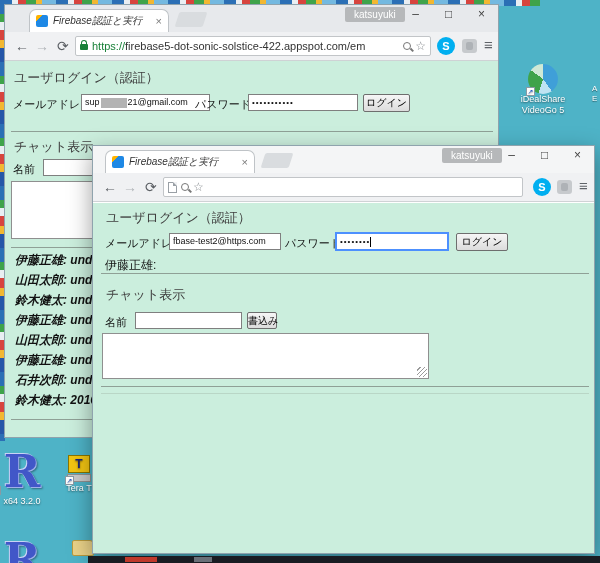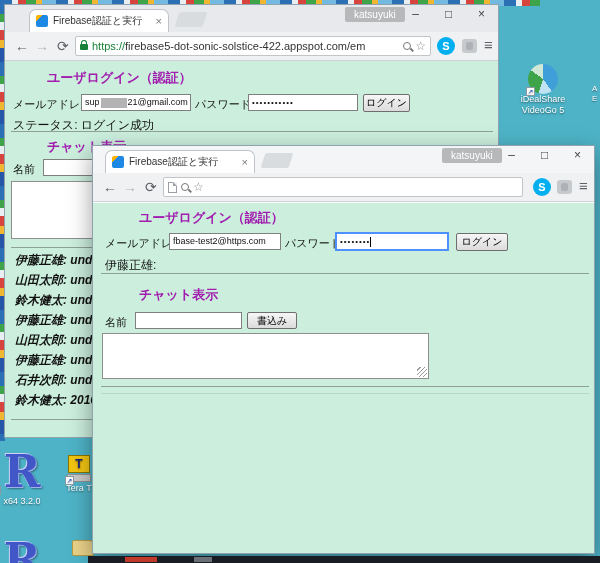--- a/index.html
+++ b/index.html
@@ -38,21 +38,21 @@
   .bottom-strip .frag-red { position:absolute; left:37px; top:1px; width:32px; height:5px; background:#c0392b; }
   .bottom-strip .frag-gray { position:absolute; left:106px; top:1px; width:18px; height:5px; background:#6a7078; }
 
   
   .cwin { position:absolute; background:#fff; border:1px solid #8fa3ad; }
   .titlebar { position:relative; width:100%; height:27px; }
   .win-back .titlebar { background:#e7e9ec; }
   .win-front .titlebar { background:#f4f5f6; }
   .tab { position:absolute; top:4px; height:23px; background:#fff; border:1px solid #bfc3c7; border-bottom:none;
     border-radius:7px 7px 0 0; display:flex; align-items:center; padding:0 6px; gap:5px; }
-  .tab-title { font-size:10px; color:#333; white-space:nowrap; overflow:hidden; flex:1; }
+  .tab-title { font-size:10px; color:#333; white-space:nowrap; overflow:hidden; flex:1;font-style:italic; }
   .tab-close { font-size:11px; color:#7a7a7a; line-height:10px; }
   .favicon { width:12px; height:12px; border-radius:2px; flex:0 0 12px;
     background:linear-gradient(135deg,#ffb300 0 28%,#1e88e5 28% 100%); }
   .newtab-stub { position:absolute; top:7px; width:28px; height:15px; background:#d9dcdf; border-radius:2px; transform:skewX(-18deg); }
   .profile-badge { position:absolute; top:2px; height:15px; padding:0 9px; background:#b6b8ba; color:#fff;
     font-size:10px; line-height:15px; border-radius:2px; }
   .win-controls { position:absolute; top:0; right:0; display:flex; }
   .win-ctl { width:33px; height:20px; text-align:center; font-size:12px; line-height:18px; color:#444; }
   .toolbar { position:relative; width:100%; height:29px; background:#f0f1f3; border-bottom:1px solid #cfd2d5; }
   .navbtn { position:absolute; top:5px; font-size:14px; line-height:18px; color:#5a5e63; }
@@ -70,21 +70,21 @@
   .mag::after { content:""; position:absolute; left:6px; top:6px; width:4px; height:1.5px; background:#777; transform:rotate(45deg); }
   .star { font-size:12px; color:#8a8e92; line-height:12px; }
   .skype { position:absolute; top:5px; width:18px; height:18px; border-radius:50%; background:#00aff0;
     color:#fff; font-weight:bold; font-size:11px; text-align:center; line-height:18px; }
   .ext-icon { position:absolute; top:7px; width:15px; height:14px; background:#c7cacd; border-radius:3px; }
   .ext-icon::after { content:""; position:absolute; left:4px; top:3px; width:7px; height:8px; background:#aeb2b6; border-radius:2px; }
   .menu-icon { position:absolute; top:4px; font-size:15px; color:#5f6368; }
 
   
   .page { position:absolute; left:0; right:0; bottom:0; top:56px; background:#cbeedd; overflow:hidden; color:#111; }
-  .hd { position:absolute; font-weight:bold; font-size:13px; color:#a21caf; white-space:nowrap;margin-left:33px; }
+  .hd { position:absolute; font-weight:normal; font-size:13px; color:#404040; white-space:nowrap; }
   .lbl { position:absolute; font-size:11px; white-space:nowrap; }
   .tbox { position:absolute; background:#fff; border:1px solid #7f7f7f; font-size:9px; line-height:14px;
     padding:0 3px; white-space:nowrap; overflow:hidden; }
   .tbox.focus { border:2px solid #4d90fe; }
   .dots { letter-spacing:1px; font-size:8px; }
   .caret { display:inline-block; width:1px; height:10px; background:#000; vertical-align:middle; }
   .redact { display:inline-block; width:26px; height:10px; background:#b3b3b3; vertical-align:middle; margin:0 1px; }
   .btn { position:absolute; background:linear-gradient(#f6f6f6,#dcdcdc); border:1px solid #6e6e6e; border-radius:2px;
     font-size:10px; text-align:center; color:#000; white-space:nowrap; }
   .hr { position:absolute; height:1px; background:#8fa096; }
@@ -158,25 +158,24 @@
         <span class="mag"></span>
         <span class="star">☆</span>
       </div>
       <span class="skype" style="left:432px;">S</span>
       <span class="ext-icon" style="left:457px;"></span>
       <span class="menu-icon" style="left:479px;">≡</span>
     </div>
     <div class="page">
       <div class="hd" style="left:9px; top:8px;">ユーザログイン（認証）</div>
       <div class="lbl" style="left:8px; top:36px;">メールアドレス</div>
-      <div class="tbox" style="left:76px; top:33px; width:110px; height:17px;"><span>sup</span><span class="redact"></span><span>21@gmail.com</span></div>
+      <div class="tbox" style="left:76px; top:33px; width:129px; height:17px;"><span>sup</span><span class="redact"></span><span>21@gmail.com</span></div>
       <div class="lbl" style="left:190px; top:36px;">パスワード</div>
       <div class="tbox" style="left:243px; top:33px; width:110px; height:17px;"><span class="dots">•••••••••••</span></div>
       <div class="btn" style="left:358px; top:33px; width:47px; height:18px; line-height:16px;">ログイン</div>
-      <div class="lbl" style="left:8px; top:56px; font-size:12px;">ステータス: ログイン成功</div>
       <div class="hr" style="left:6px; top:70px; width:482px;"></div>
       <div class="hd" style="left:9px; top:77px;">チャット表示</div>
       <div class="lbl" style="left:8px; top:101px;">名前</div>
       <div class="tbox" style="left:38px; top:98px; width:108px; height:17px;"></div>
       <div class="ta" style="left:6px; top:120px; width:330px; height:58px;">
           <span class="grip"></span>
         </div>
       <div class="hr" style="left:6px; top:186px; width:482px;"></div>
       <div class="msg" style="top:191px;">伊藤正雄: undefine</div>
       <div class="msg" style="top:211px;">山田太郎: undefine</div>
@@ -223,21 +222,21 @@
       <div class="lbl" style="left:12px; top:33px;">メールアドレス</div>
       <div class="tbox" style="left:76px; top:30px; width:112px; height:17px;">fbase-test2@https.com</div>
       <div class="lbl" style="left:192px; top:33px;">パスワード</div>
       <div class="tbox focus" style="left:242px; top:29px; width:114px; height:19px;"><span class="dots">••••••••</span><span class="caret"></span></div>
       <div class="btn" style="left:363px; top:30px; width:52px; height:18px; line-height:16px;">ログイン</div>
       <div class="lbl" style="left:12px; top:54px; font-size:12px;">伊藤正雄:</div>
       <div class="hr" style="left:8px; top:70px; width:488px;"></div>
       <div class="hd" style="left:13px; top:83px;">チャット表示</div>
       <div class="lbl" style="left:12px; top:112px;">名前</div>
       <div class="tbox" style="left:42px; top:109px; width:107px; height:17px;"></div>
-      <div class="btn" style="left:154px; top:109px; width:50px; height:17px; line-height:15px;">書込み</div>
+      <div class="btn" style="left:154px; top:109px; width:30px; height:17px; line-height:15px;">書込み</div>
       <div class="ta" style="left:9px; top:130px; width:327px; height:46px;">
           <span class="grip"></span>
         </div>
       <div class="hr" style="left:8px; top:183px; width:488px;"></div>
       <div class="hr lite" style="left:8px; top:190px; width:488px;"></div>
     </div>
   </div>
 
   <div class="bottom-strip">
     <span class="frag-red"></span>

